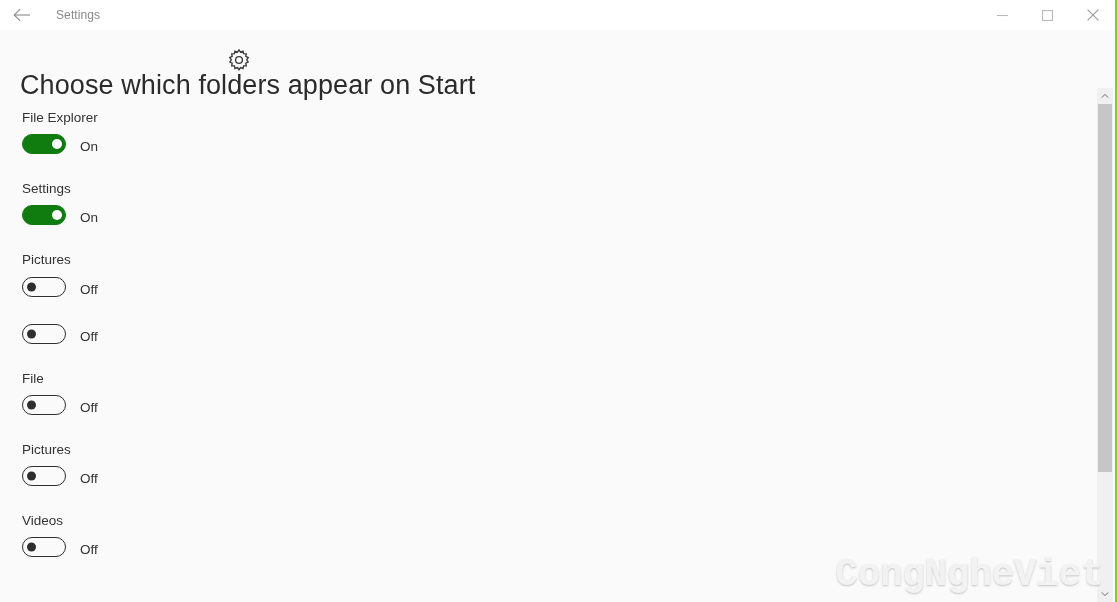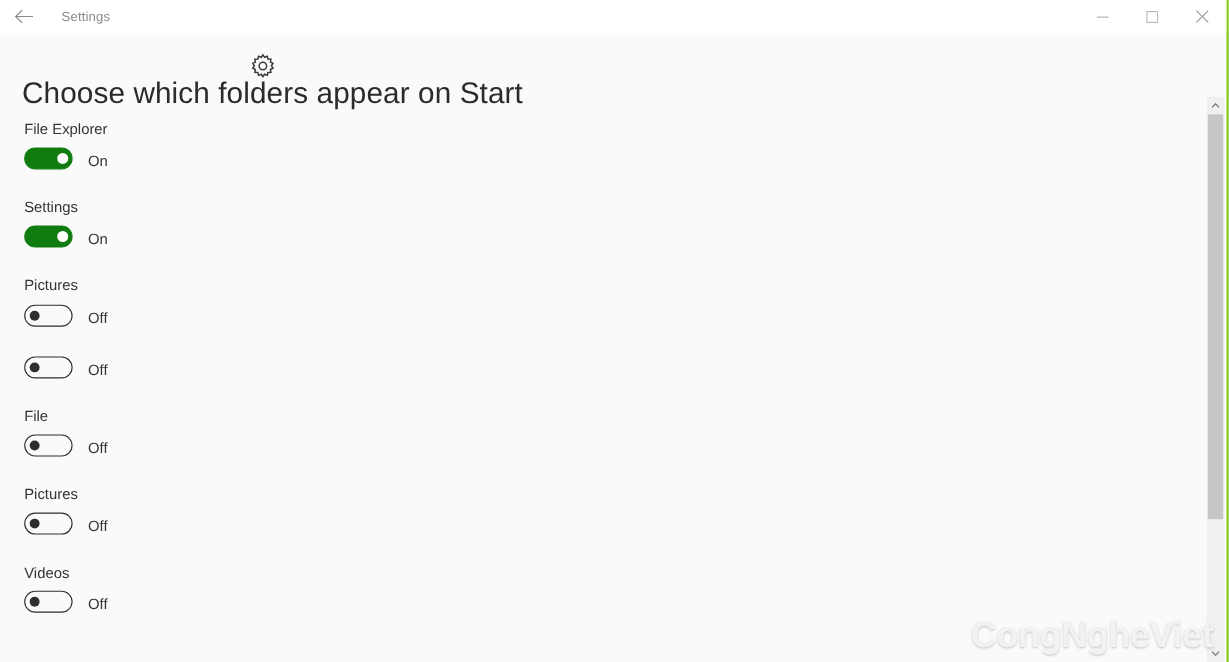--- a/index.html
+++ b/index.html
@@ -192,28 +192,29 @@
     width: 14px;
     height: 368px;
     background: #c6c6c6;
   }
 
   
   #watermark {
     position: absolute;
     right: 12px;
     bottom: 6px;
-    font-size: 33px;
+    font-size: 38px;
     font-weight: 700;
     color: #f2f2f2;
     letter-spacing: -0.5px;
     text-shadow: 0 1px 2px rgba(150,150,150,0.55);
     white-space: nowrap;
     pointer-events: none;
     user-select: none;
+    font-family: Liberation Mono, monospace;
   }
 </style>
 </head>
 <body>
 
 <div id="app-window">
 
   <div id="title-bar">
     <div id="back-button">
       <svg width="18" height="14" viewBox="0 0 18 14">

